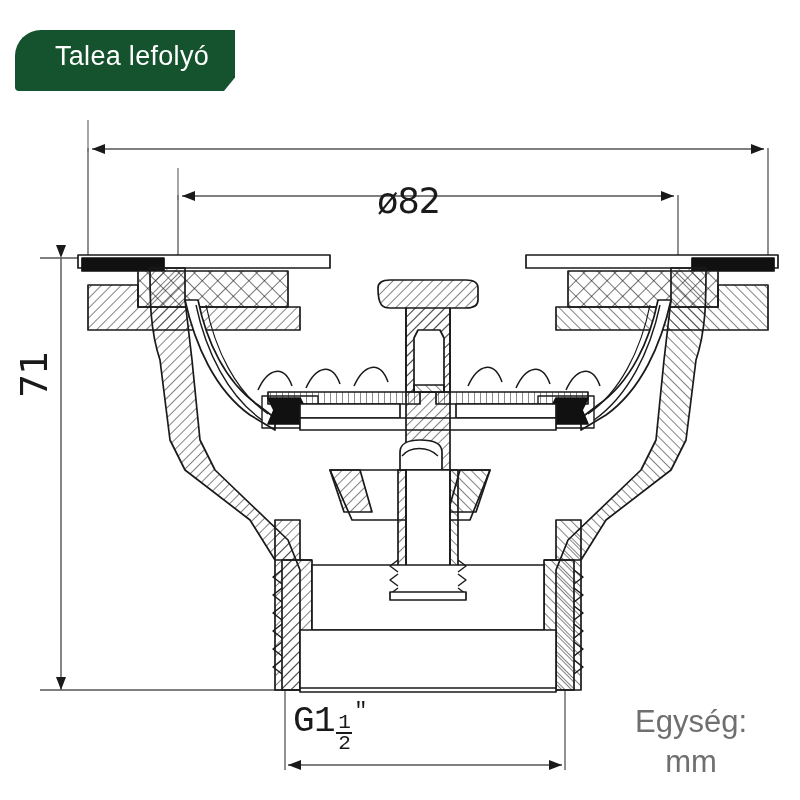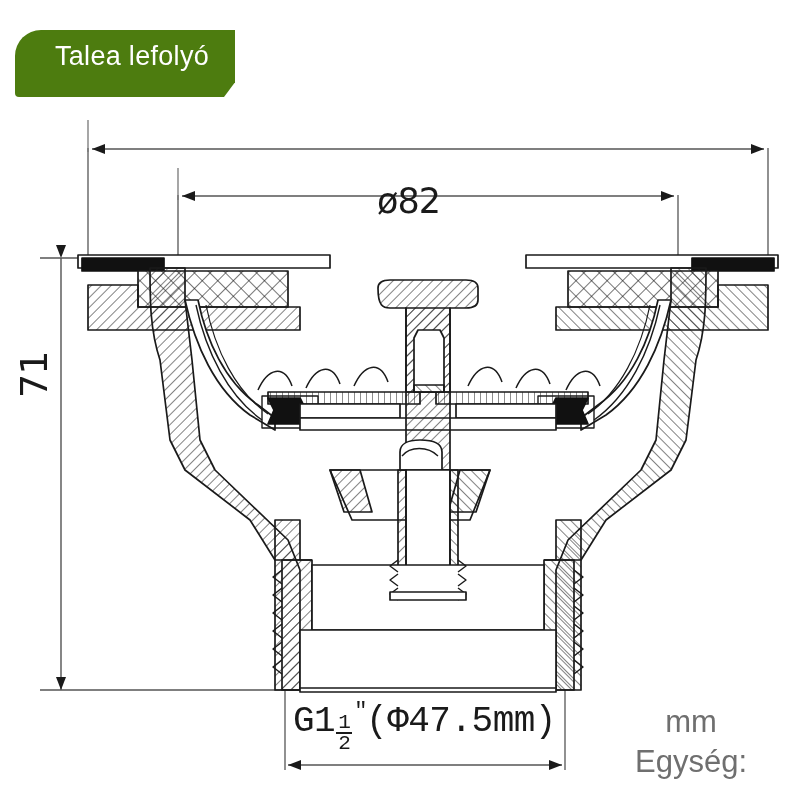--- a/index.html
+++ b/index.html
@@ -9,23 +9,23 @@
     font-family:"Liberation Sans","DejaVu Sans",sans-serif;
     position:relative;
   }
   #stage{position:absolute;left:0;top:0;width:800px;height:800px;}
   #drawing{position:absolute;left:0;top:0;}
 
   
   .badge{
     position:absolute;left:15px;top:30px;
     height:52px;
-    padding:0 26px 15px 40px;
+    padding:0 26px 9px 40px;
     display:flex;align-items:center;
-    background:#4d7c0f;
+    background:#14532d;
     color:#ffffff;
     font-size:27px;
     letter-spacing:.3px;
     border-top-left-radius:26px;
     border-bottom-left-radius:4px;
     -webkit-clip-path:polygon(0 0,100% 0,100% 78%,95% 100%,0 100%);
     clip-path:polygon(0 0,100% 0,100% 78%,95% 100%,0 100%);
     white-space:nowrap;
     user-select:none;
   }
@@ -273,21 +273,20 @@
 
   <div class="dimlabel" id="lbl-h71">71</div>
 
   <div class="dimlabel" id="lbl-thread">
     <span>G1</span>
       <span class="frac">
         <span class="num">1</span>
         <span class="den">2</span>
       </span>
       <span class="prime">″</span>
-      <span>(Φ47.5mm)</span>
   </div>
 
   <div class="unit">
+    <span>Egység:</span>
     <span>mm</span>
-    <span>Egység:</span>
   </div>
 
 </div>
 
 </body></html>

